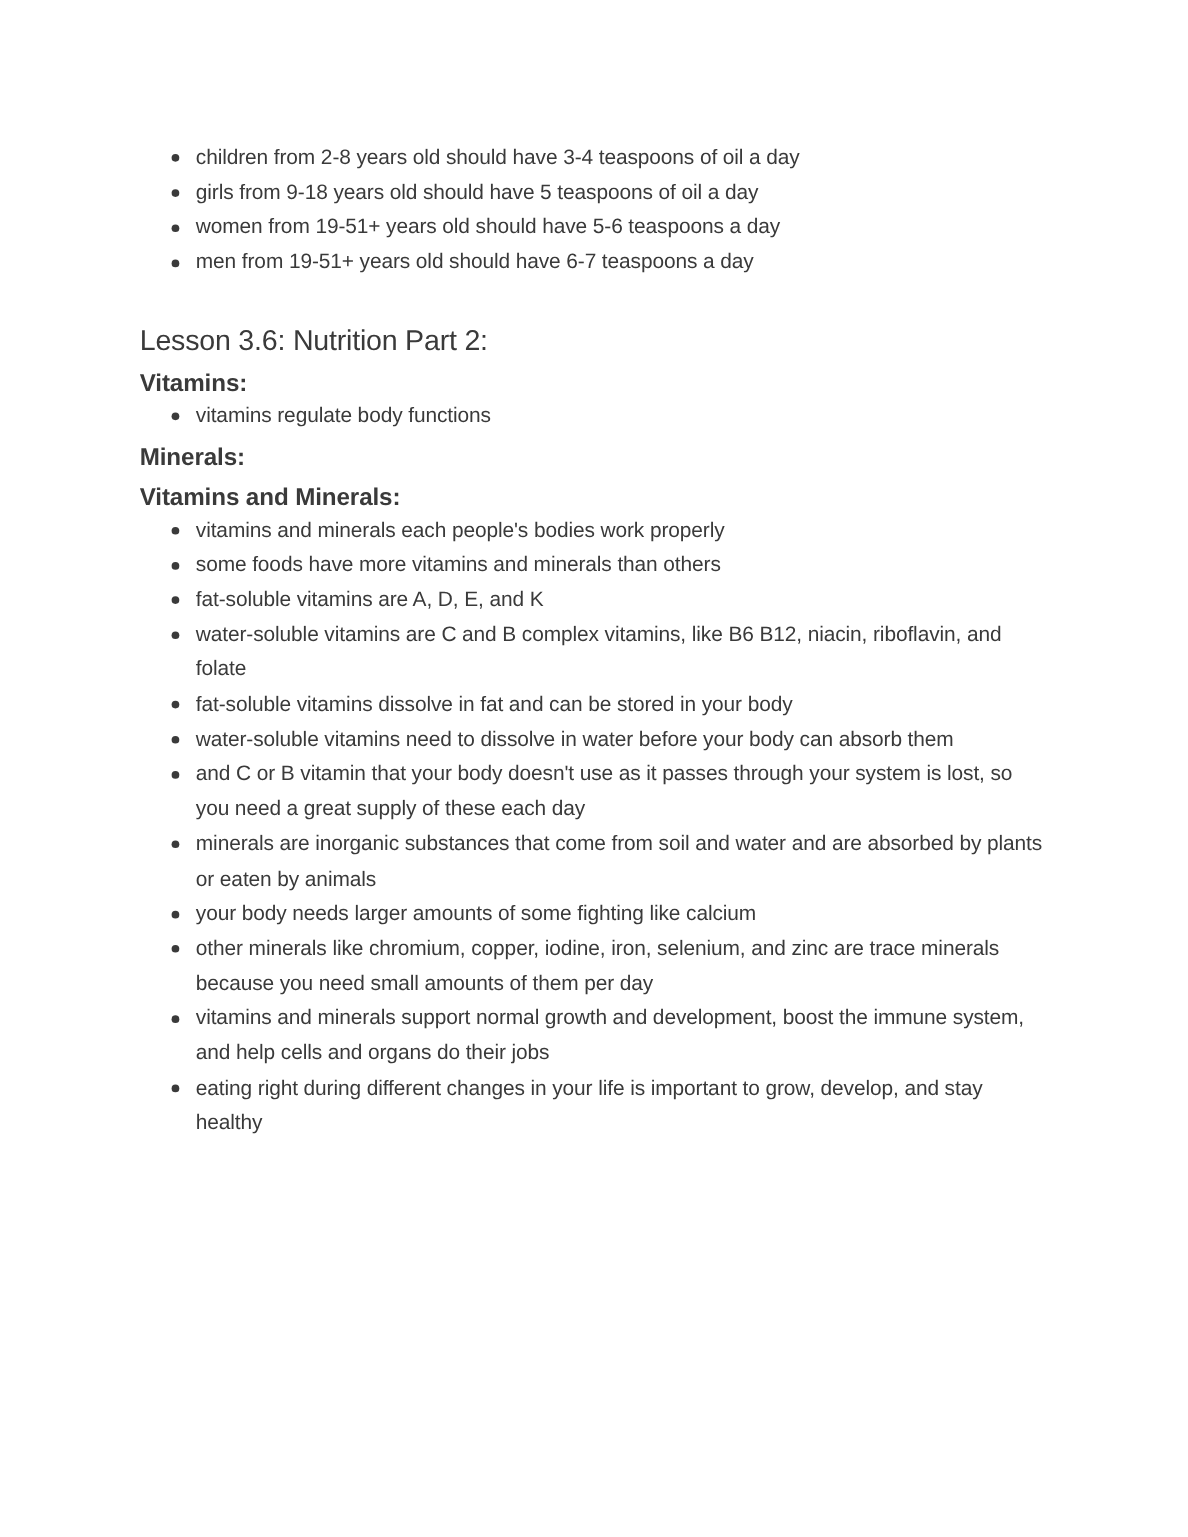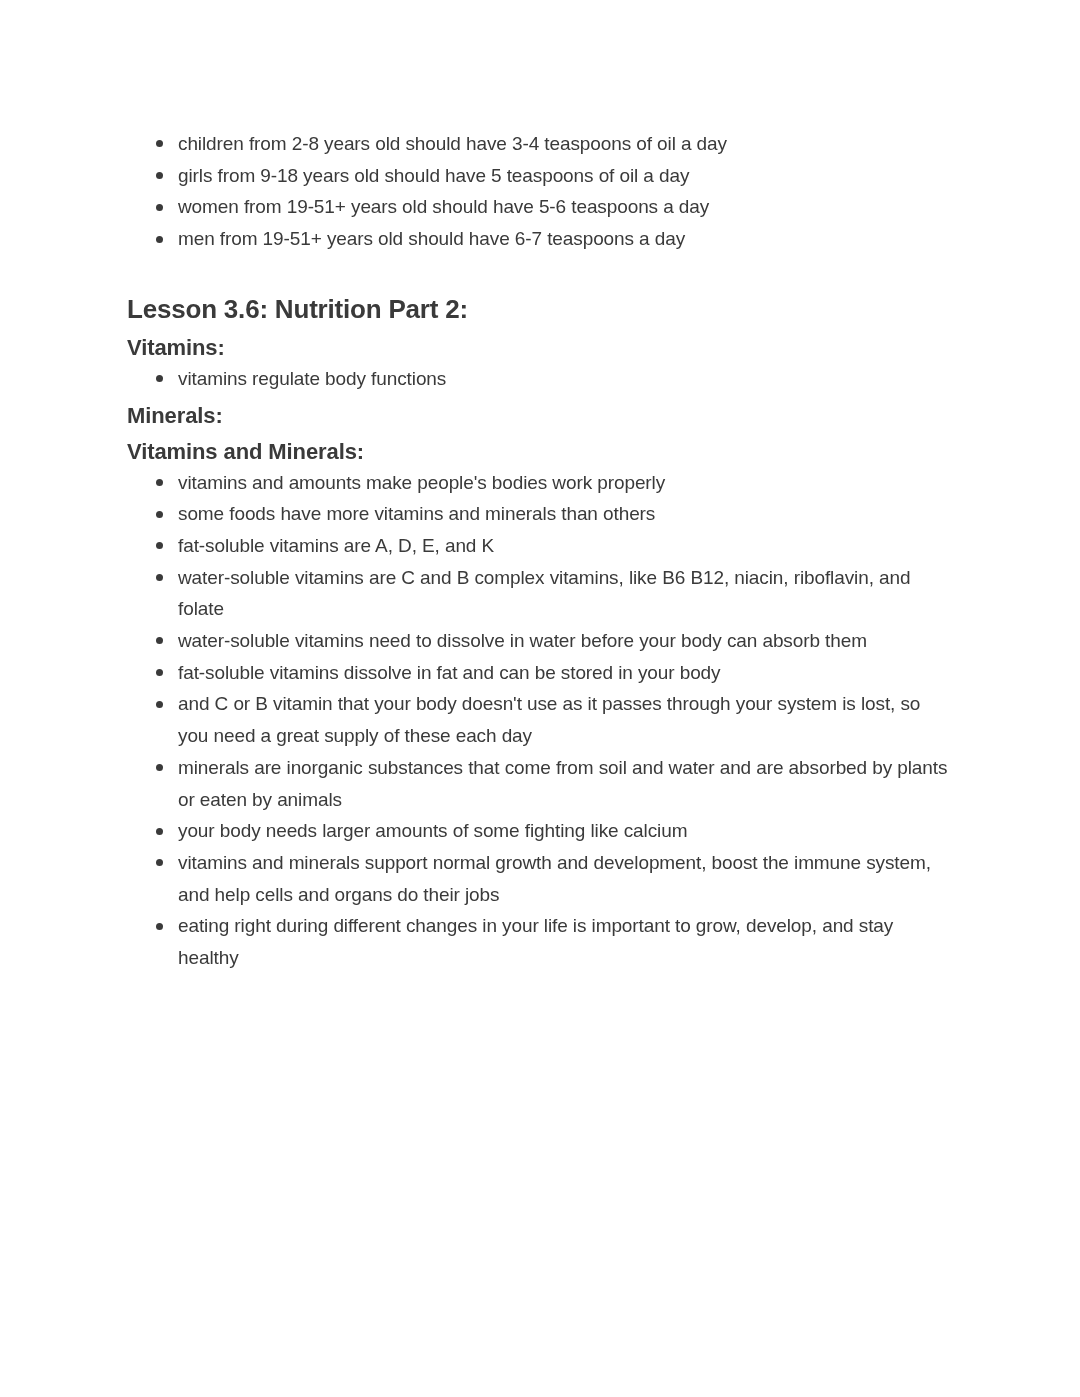--- a/index.html
+++ b/index.html
@@ -37,21 +37,21 @@
     position: absolute;
     left: 29px;
     top: 12.4px;
     width: 7px;
     height: 7px;
     border-radius: 50%;
     background: currentColor;
   }
   h1.lesson-title {
     font-size: 26px;
-    font-weight: 700;
+    font-weight: 400;
     line-height: 36px;
     margin: 36px 0 0 0;
     letter-spacing: -0.2px;
   }
   h2.section-heading {
     font-size: 22px;
     font-weight: 700;
     line-height: 30px;
     margin: 6px 0 0 0;
     letter-spacing: -0.1px;
@@ -78,27 +78,28 @@
       </ul>
   </section>
 
   <section>
     <h2 class="section-heading">Minerals:</h2>
   </section>
 
   <section>
     <h2 class="section-heading">Vitamins and Minerals:</h2>
     <ul class="bullets">
-        <li>vitamins and amounts make people's bodies work properly</li>
+        <li>vitamins and minerals each people's bodies work properly</li>
         <li>some foods have more vitamins and minerals than others</li>
         <li>fat-soluble vitamins are A, D, E, and K</li>
         <li>water-soluble vitamins are C and B complex vitamins, like B6 B12, niacin, riboflavin, and folate</li>
+        <li>fat-soluble vitamins dissolve in fat and can be stored in your body</li>
         <li>water-soluble vitamins need to dissolve in water before your body can absorb them</li>
-        <li>fat-soluble vitamins dissolve in fat and can be stored in your body</li>
         <li>and C or B vitamin that your body doesn't use as it passes through your system is lost, so you need a great supply of these each day</li>
         <li>minerals are inorganic substances that come from soil and water and are absorbed by plants or eaten by animals</li>
         <li>your body needs larger amounts of some fighting like calcium</li>
+        <li>other minerals like chromium, copper, iodine, iron, selenium, and zinc are trace minerals because you need small amounts of them per day</li>
         <li>vitamins and minerals support normal growth and development, boost the immune system, and help cells and organs do their jobs</li>
         <li>eating right during different changes in your life is important to grow, develop, and stay healthy</li>
       </ul>
   </section>
 
 </div>
 
 </body></html>

